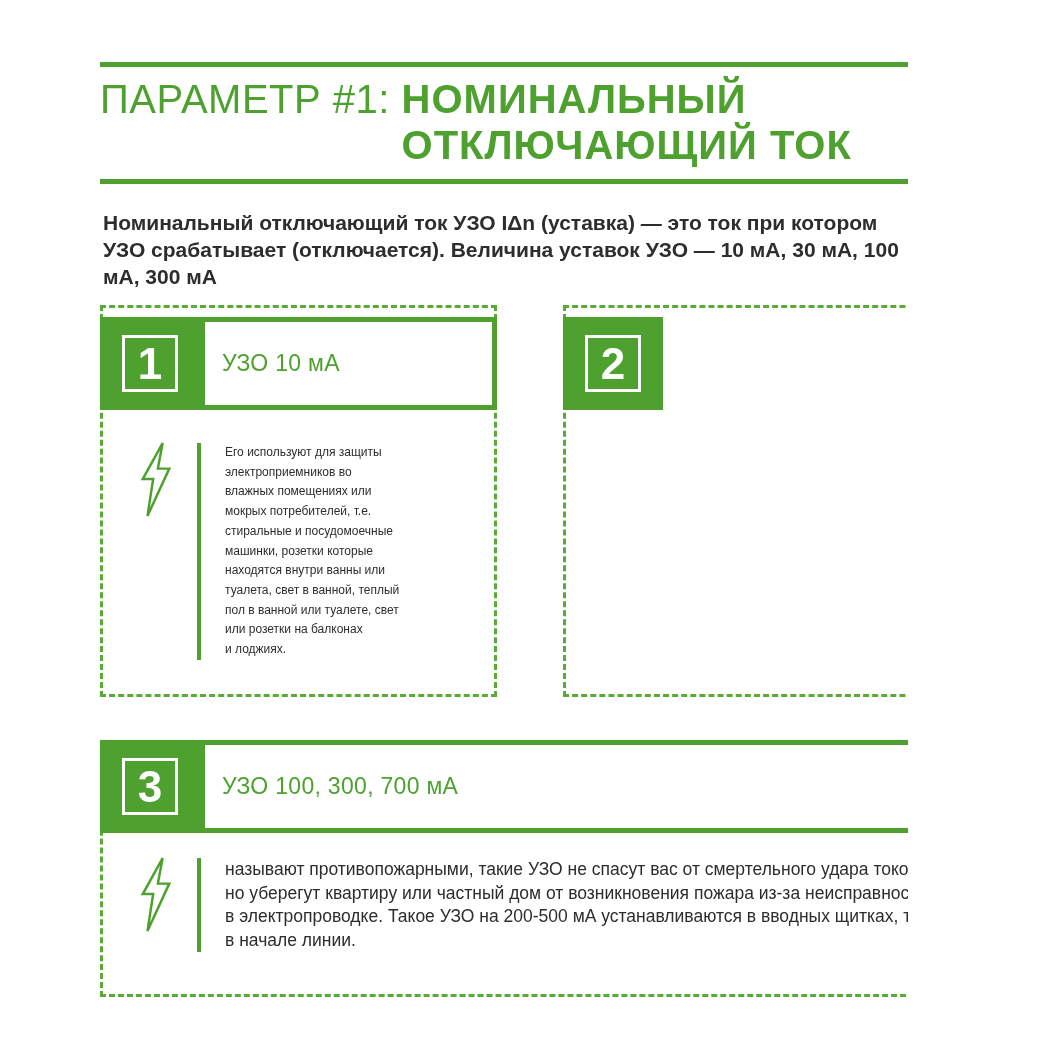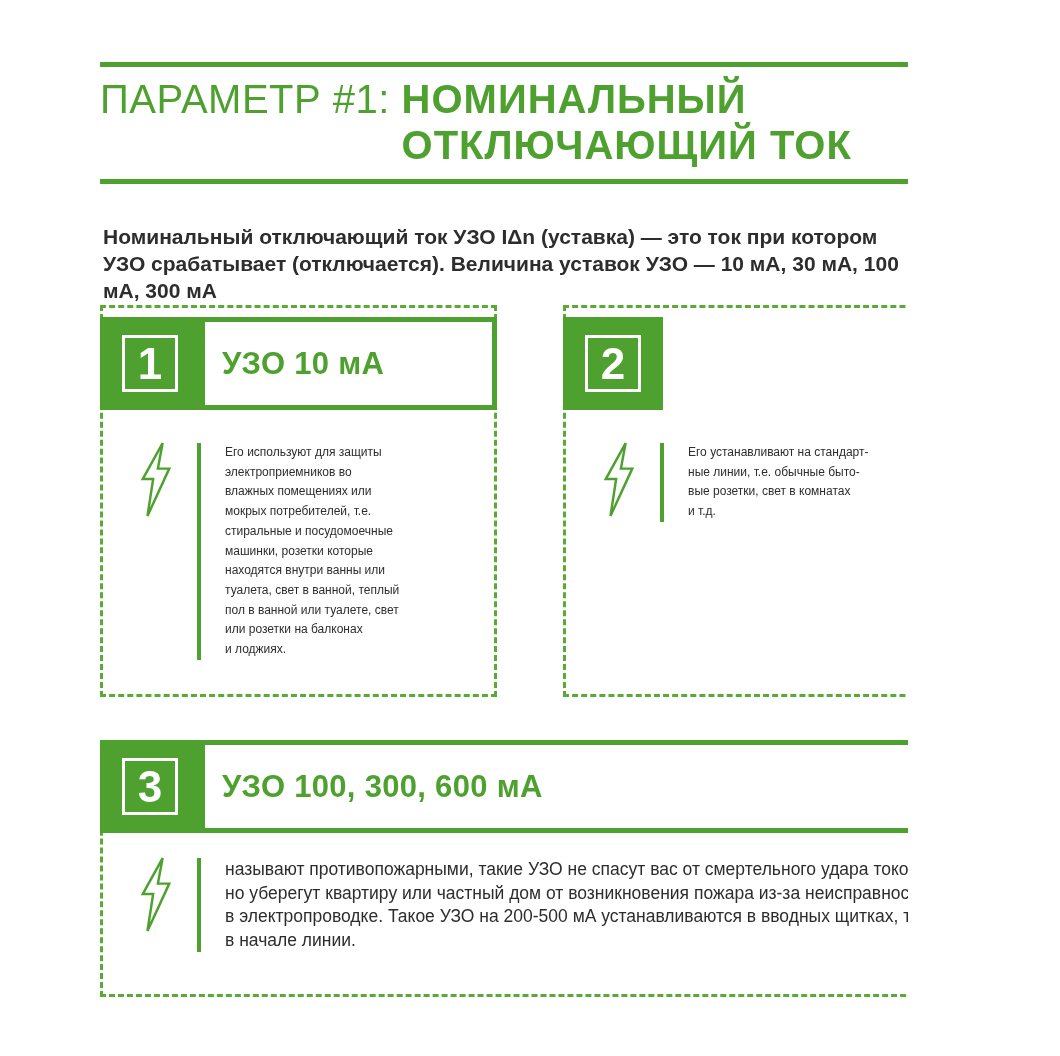--- a/index.html
+++ b/index.html
@@ -24,21 +24,21 @@
     position:absolute;left:100px;top:76px;margin:0;
     font-size:40px;line-height:46px;color:var(--green);
     font-weight:400;letter-spacing:.5px;white-space:nowrap;
   }
   .title .t-bold{
     font-weight:700;display:inline-block;vertical-align:top;
     white-space:pre-line;letter-spacing:1px;
   }
 
   .intro{
-    position:absolute;left:103px;top:223px;width:850px;margin:0;
+    position:absolute;left:103px;top:209px;width:850px;margin:0;
     font-size:21px;font-weight:700;line-height:27px;color:var(--ink);
     white-space:pre-line;
   }
 
   .card{position:absolute;border:3px dashed var(--green-dash);background:#fff;}
   .card-1{left:100px;top:305px;width:397px;height:392px;}
   .card-2{left:563px;top:305px;width:397px;height:392px;}
   .card-3{left:100px;top:740px;width:860px;height:257px;}
 
   .card-header{
@@ -51,21 +51,21 @@
   .num-band{width:100px;background:var(--green);display:flex;flex:0 0 auto;}
   .num-box{
     margin:auto;width:56px;height:57px;border:3px solid #fff;
     display:flex;align-items:center;justify-content:center;
     font-size:44px;font-weight:700;color:#fff;line-height:1;
   }
   .head-box{
     flex:1;border:5px solid var(--green);background:#fff;
     display:flex;align-items:center;padding-left:17px;
   }
-  .head-title{font-size:31px;font-weight:700;color:var(--green);letter-spacing:.3px;}
+  .head-title{font-size:23px;font-weight:400;color:var(--green);letter-spacing:.3px;}
 
   .card-body{position:absolute;left:35px;right:12px;display:flex;align-items:stretch;}
   .card-1 .card-body,.card-2 .card-body{top:135px;}
   .card-3 .card-body{top:115px;}
 
   .bolt{width:36px;height:80px;flex:0 0 auto;align-self:flex-start;margin-top:-3px;}
   .bolt path{fill:none;stroke:var(--green);stroke-width:2.6;stroke-linejoin:miter;}
 
   .vline{width:4px;background:var(--green);margin-left:23px;flex:0 0 auto;}
 
@@ -118,39 +118,29 @@
 и лоджиях.</p>
     </div>
   </section>
 
   <section class="card card-2">
     <div class="card-header">
       <div class="num-band">
         <div class="num-box">2</div>
       </div>
     </div>
-    <div class="card-body">
-      <svg class="bolt" viewBox="0 0 38 82" aria-hidden="true">
-        <path d="M26 2 L5 40 L16 40 L10 79 L33 29 L21 29 Z"></path>
-      </svg>
-      <div class="vline"></div>
-      <p class="body-text">Его устанавливают на стандарт-
-ные линии, т.е. обычные быто-
-вые розетки, свет в комнатах
-и т.д.</p>
-    </div>
   </section>
 
   <section class="card card-3">
     <div class="card-header">
       <div class="num-band">
         <div class="num-box">3</div>
       </div>
       <div class="head-box">
-        <span class="head-title">УЗО 100, 300, 600 мА</span>
+        <span class="head-title">УЗО 100, 300, 700 мА</span>
       </div>
     </div>
     <div class="card-body">
       <svg class="bolt" viewBox="0 0 38 82" aria-hidden="true">
         <path d="M26 2 L5 40 L16 40 L10 79 L33 29 L21 29 Z"></path>
       </svg>
       <div class="vline"></div>
       <p class="body-text">называют противопожарными, такие УЗО не спасут вас от смертельного удара током,
 но уберегут квартиру или частный дом от возникновения пожара из-за неисправностей
 в электропроводке. Такое УЗО на 200-500 мА устанавливаются в вводных щитках, т.е.

